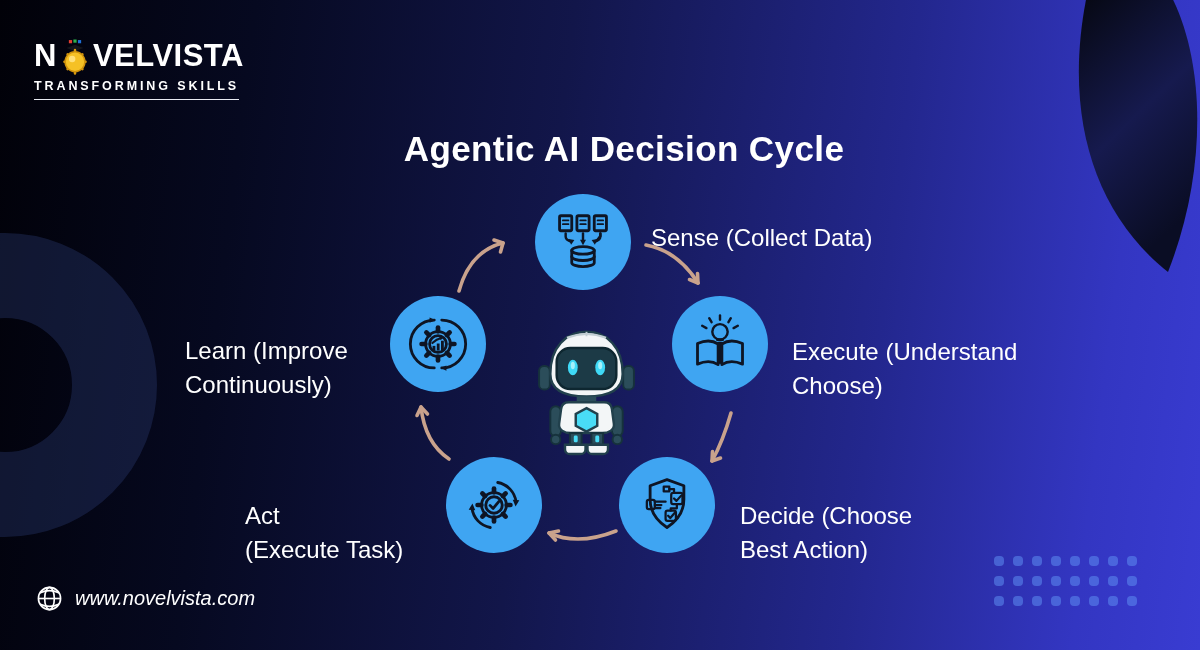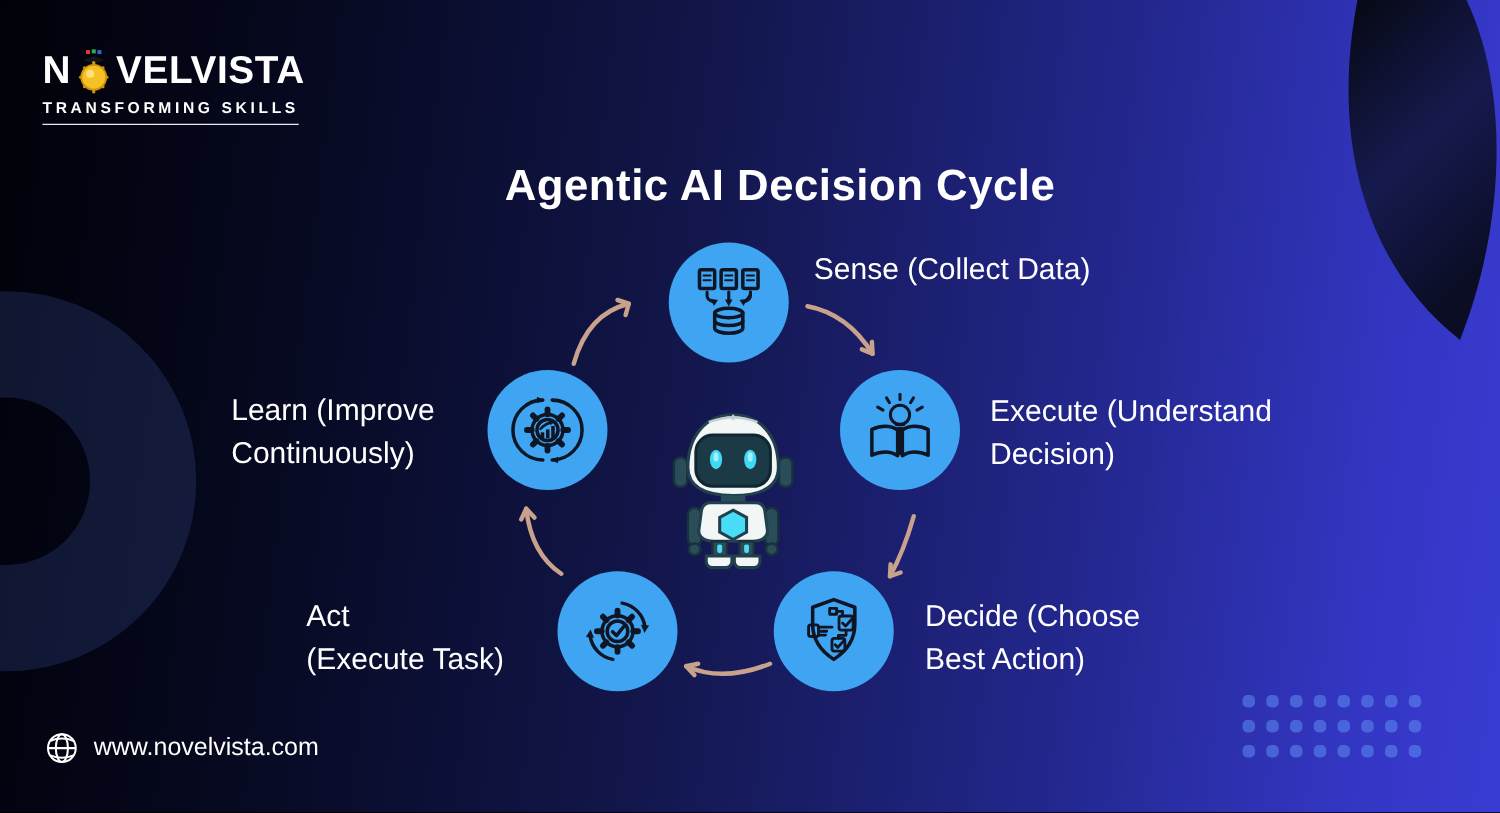--- a/index.html
+++ b/index.html
@@ -29,31 +29,31 @@
   
   .step-circle{position:absolute;width:96px;height:96px;border-radius:50%;
     background:#3fa5f2;display:flex;align-items:center;justify-content:center;}
   .step-circle svg{width:60px;height:60px;}
   .c-sense{left:535px;top:194px;}
   .c-analyze{left:672px;top:296px;}
   .c-decide{left:619px;top:457px;}
   .c-act{left:446px;top:457px;}
   .c-learn{left:390px;top:296px;}
   
-  .step-label{position:absolute;color:#fff;font-size:24px;line-height:34px;font-weight:400;}
+  .step-label{position:absolute;color:#fff;font-size:24px;line-height:34px;font-weight:400;margin-top:22px;}
   .step-label span{display:block;}
   .l-sense{left:651px;top:199px;}
   .l-analyze{left:792px;top:313px;}
   .l-decide{left:740px;top:477px;}
   .l-act{left:245px;top:477px;}
   .l-learn{left:185px;top:312px;}
   
   .robot{position:absolute;left:537px;top:325px;width:99px;height:133px;}
   
-  .site{position:absolute;left:36px;top:585px;display:flex;align-items:center;gap:12px;color:#fff;font-size:20px;}
+  .site{position:absolute;left:36px;top:585px;display:flex;align-items:center;gap:12px;color:#fff;font-size:20px;font-style:italic;}
   .site svg{width:27px;height:27px;}
 </style>
 </head>
 <body>
 
 <div class="canvas">
 
   <div class="ring"></div>
 
   <svg class="overlay" width="1200" height="650" viewBox="0 0 1200 650">
@@ -260,21 +260,21 @@
       <polygon points="33,23.5 38.3,24.4 34.8,28" fill="#0e1524"></polygon>
     </svg>
   </div>
 
   <div class="step-label l-sense">
     <span>Sense (Collect Data)</span>
     <span></span>
   </div>
   <div class="step-label l-analyze">
     <span>Execute (Understand</span>
-    <span>Decision)</span>
+    <span>Choose)</span>
   </div>
   <div class="step-label l-decide">
     <span>Decide (Choose</span>
     <span>Best Action)</span>
   </div>
   <div class="step-label l-learn">
     <span>Learn (Improve</span>
     <span>Continuously)</span>
   </div>
   <div class="step-label l-act">

